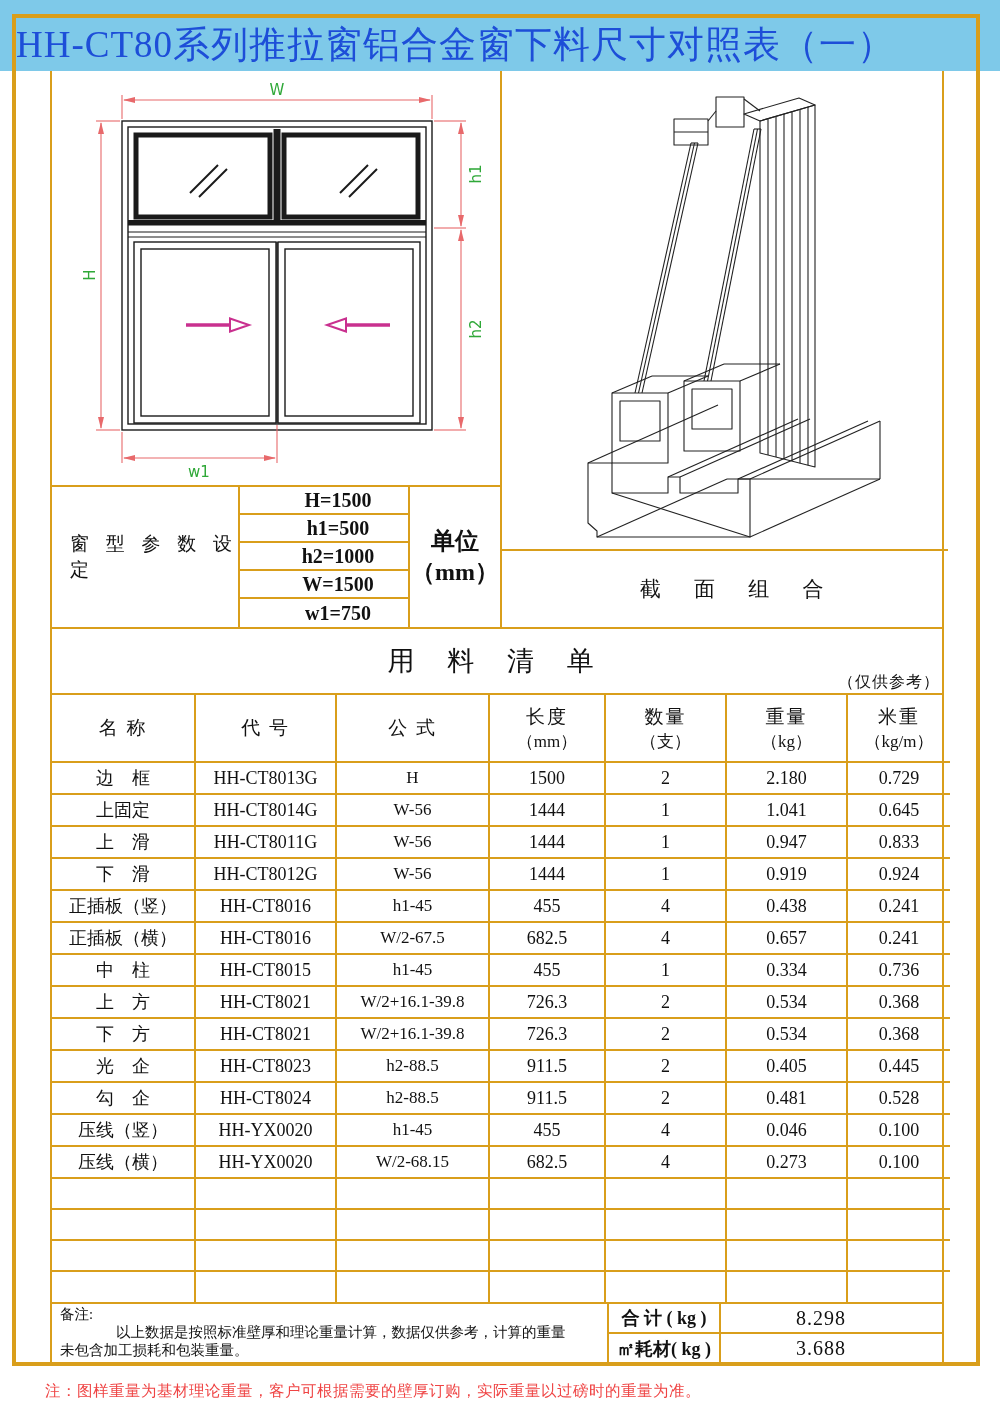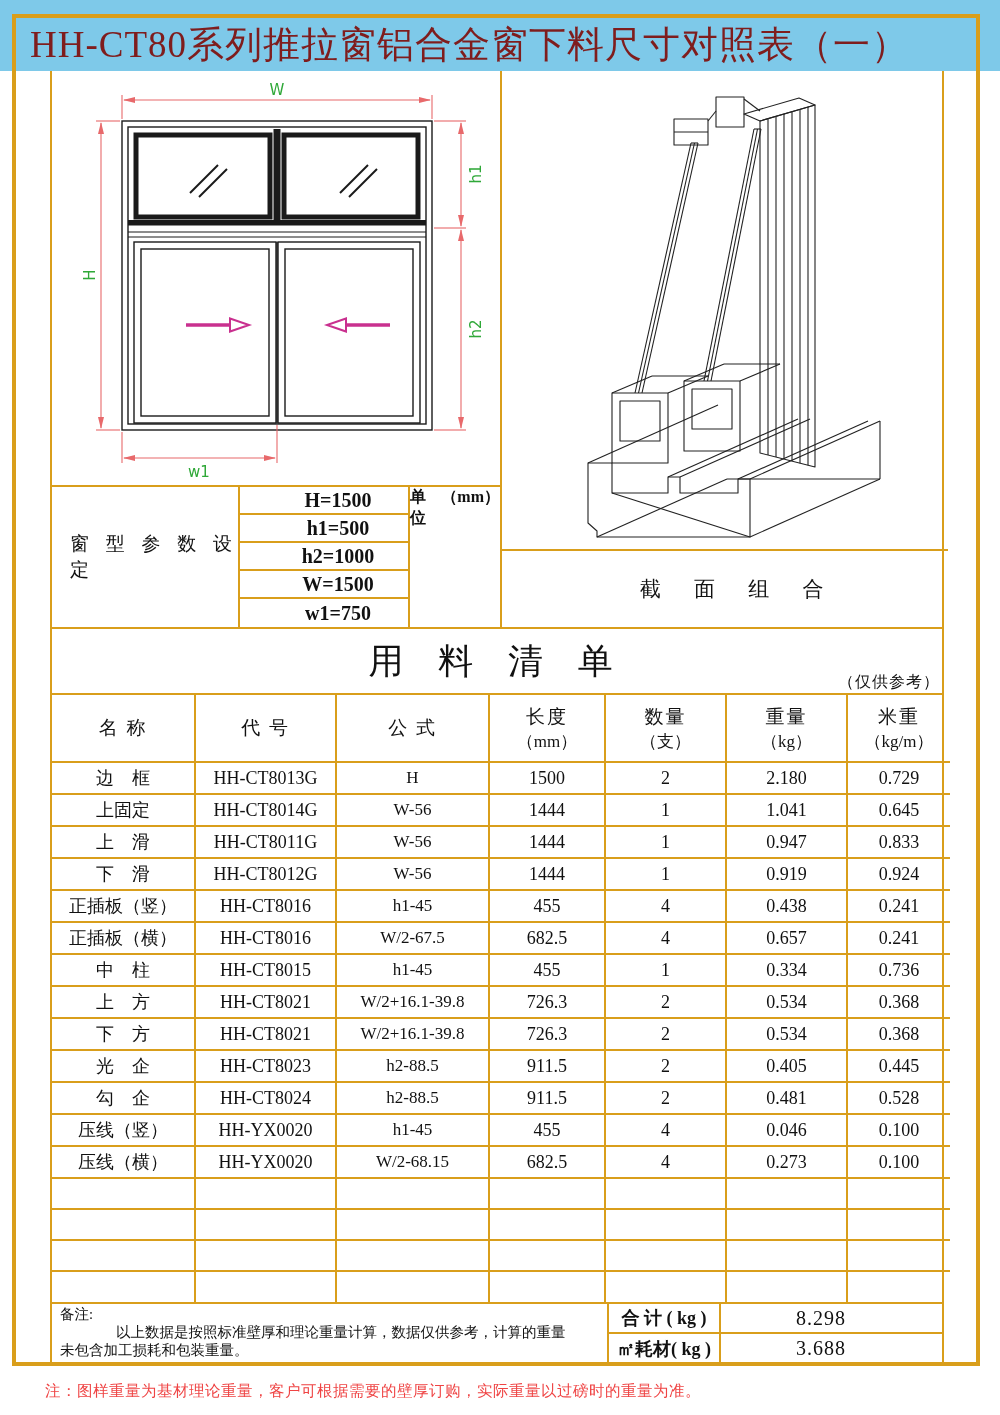--- a/index.html
+++ b/index.html
@@ -8,21 +8,21 @@
     font-family:"Liberation Serif","DejaVu Serif",serif;color:#111;
     overflow:hidden;
   }
   .top-band{position:absolute;left:0;top:0;width:1000px;height:71px;background:#7ec9e9;}
   .frame{
     position:absolute;left:12px;top:14px;width:968px;height:1352px;
     border:4px solid #d99e1b;background:#fff;box-sizing:border-box;
   }
   .titlebar{
     height:53px;background:#7ec9e9;display:flex;align-items:center;
-    padding-left:14px;font-size:37px;letter-spacing:1px;color:#7f1d1d;
+    font-size:37px;letter-spacing:1px;color:#1d4ed8;
     white-space:nowrap;overflow:hidden;
   }
   .content{
     position:absolute;left:34px;top:53px;right:32px;bottom:0;
     border-left:2px solid #d99e1b;border-right:2px solid #d99e1b;
     box-sizing:border-box;background:#fff;
   }
   
   .top-section{display:flex;height:556px;}
   .left-panel{width:450px;border-right:2px solid #d99e1b;box-sizing:border-box;display:flex;flex-direction:column;}
@@ -39,35 +39,35 @@
   .param-values{
     grid-row:1/6;border-left:2px solid #d99e1b;border-right:2px solid #d99e1b;
     display:grid;grid-template-rows:repeat(5,1fr);
   }
   .param-values div{
     display:flex;align-items:center;justify-content:center;
     font-size:20px;font-weight:bold;border-bottom:2px solid #d99e1b;padding-left:28px;
   }
   .param-values div:last-child{border-bottom:none;}
   .param-unit{
-    grid-row:1/6;display:flex;flex-direction:row;align-items:flex-start;justify-content:center;
-    font-size:16px;font-weight:bold;line-height:1.3;
+    grid-row:1/6;display:flex;flex-direction:column;align-items:center;justify-content:center;
+    font-size:24px;font-weight:bold;line-height:1.3;
   }
   .sect-wrap{height:478px;position:relative;}
   .sect-caption{
     height:78px;border-top:2px solid #d99e1b;box-sizing:border-box;
     display:flex;align-items:center;justify-content:center;
     font-size:21px;letter-spacing:14px;padding-left:27px;
   }
   
   .list-band{
     height:68px;border-top:2px solid #d99e1b;border-bottom:2px solid #d99e1b;
     box-sizing:border-box;position:relative;display:flex;align-items:center;justify-content:center;
   }
-  .list-title{font-size:35px;letter-spacing:13px;}
+  .list-title{font-size:27px;letter-spacing:13px;}
   .list-ref{position:absolute;right:2px;bottom:0px;font-size:16px;letter-spacing:1px;}
   
   table.materials{border-collapse:collapse;width:100%;table-layout:fixed;}
   table.materials th,table.materials td{
     border:2px solid #d99e1b;padding:0;text-align:center;vertical-align:middle;
     font-weight:normal;overflow:hidden;white-space:nowrap;
   }
   table.materials th{border-top:none;}
   table.materials th:first-child,table.materials td:first-child{border-left:none;}
   table.materials th:last-child,table.materials td:last-child{border-right:none;}

